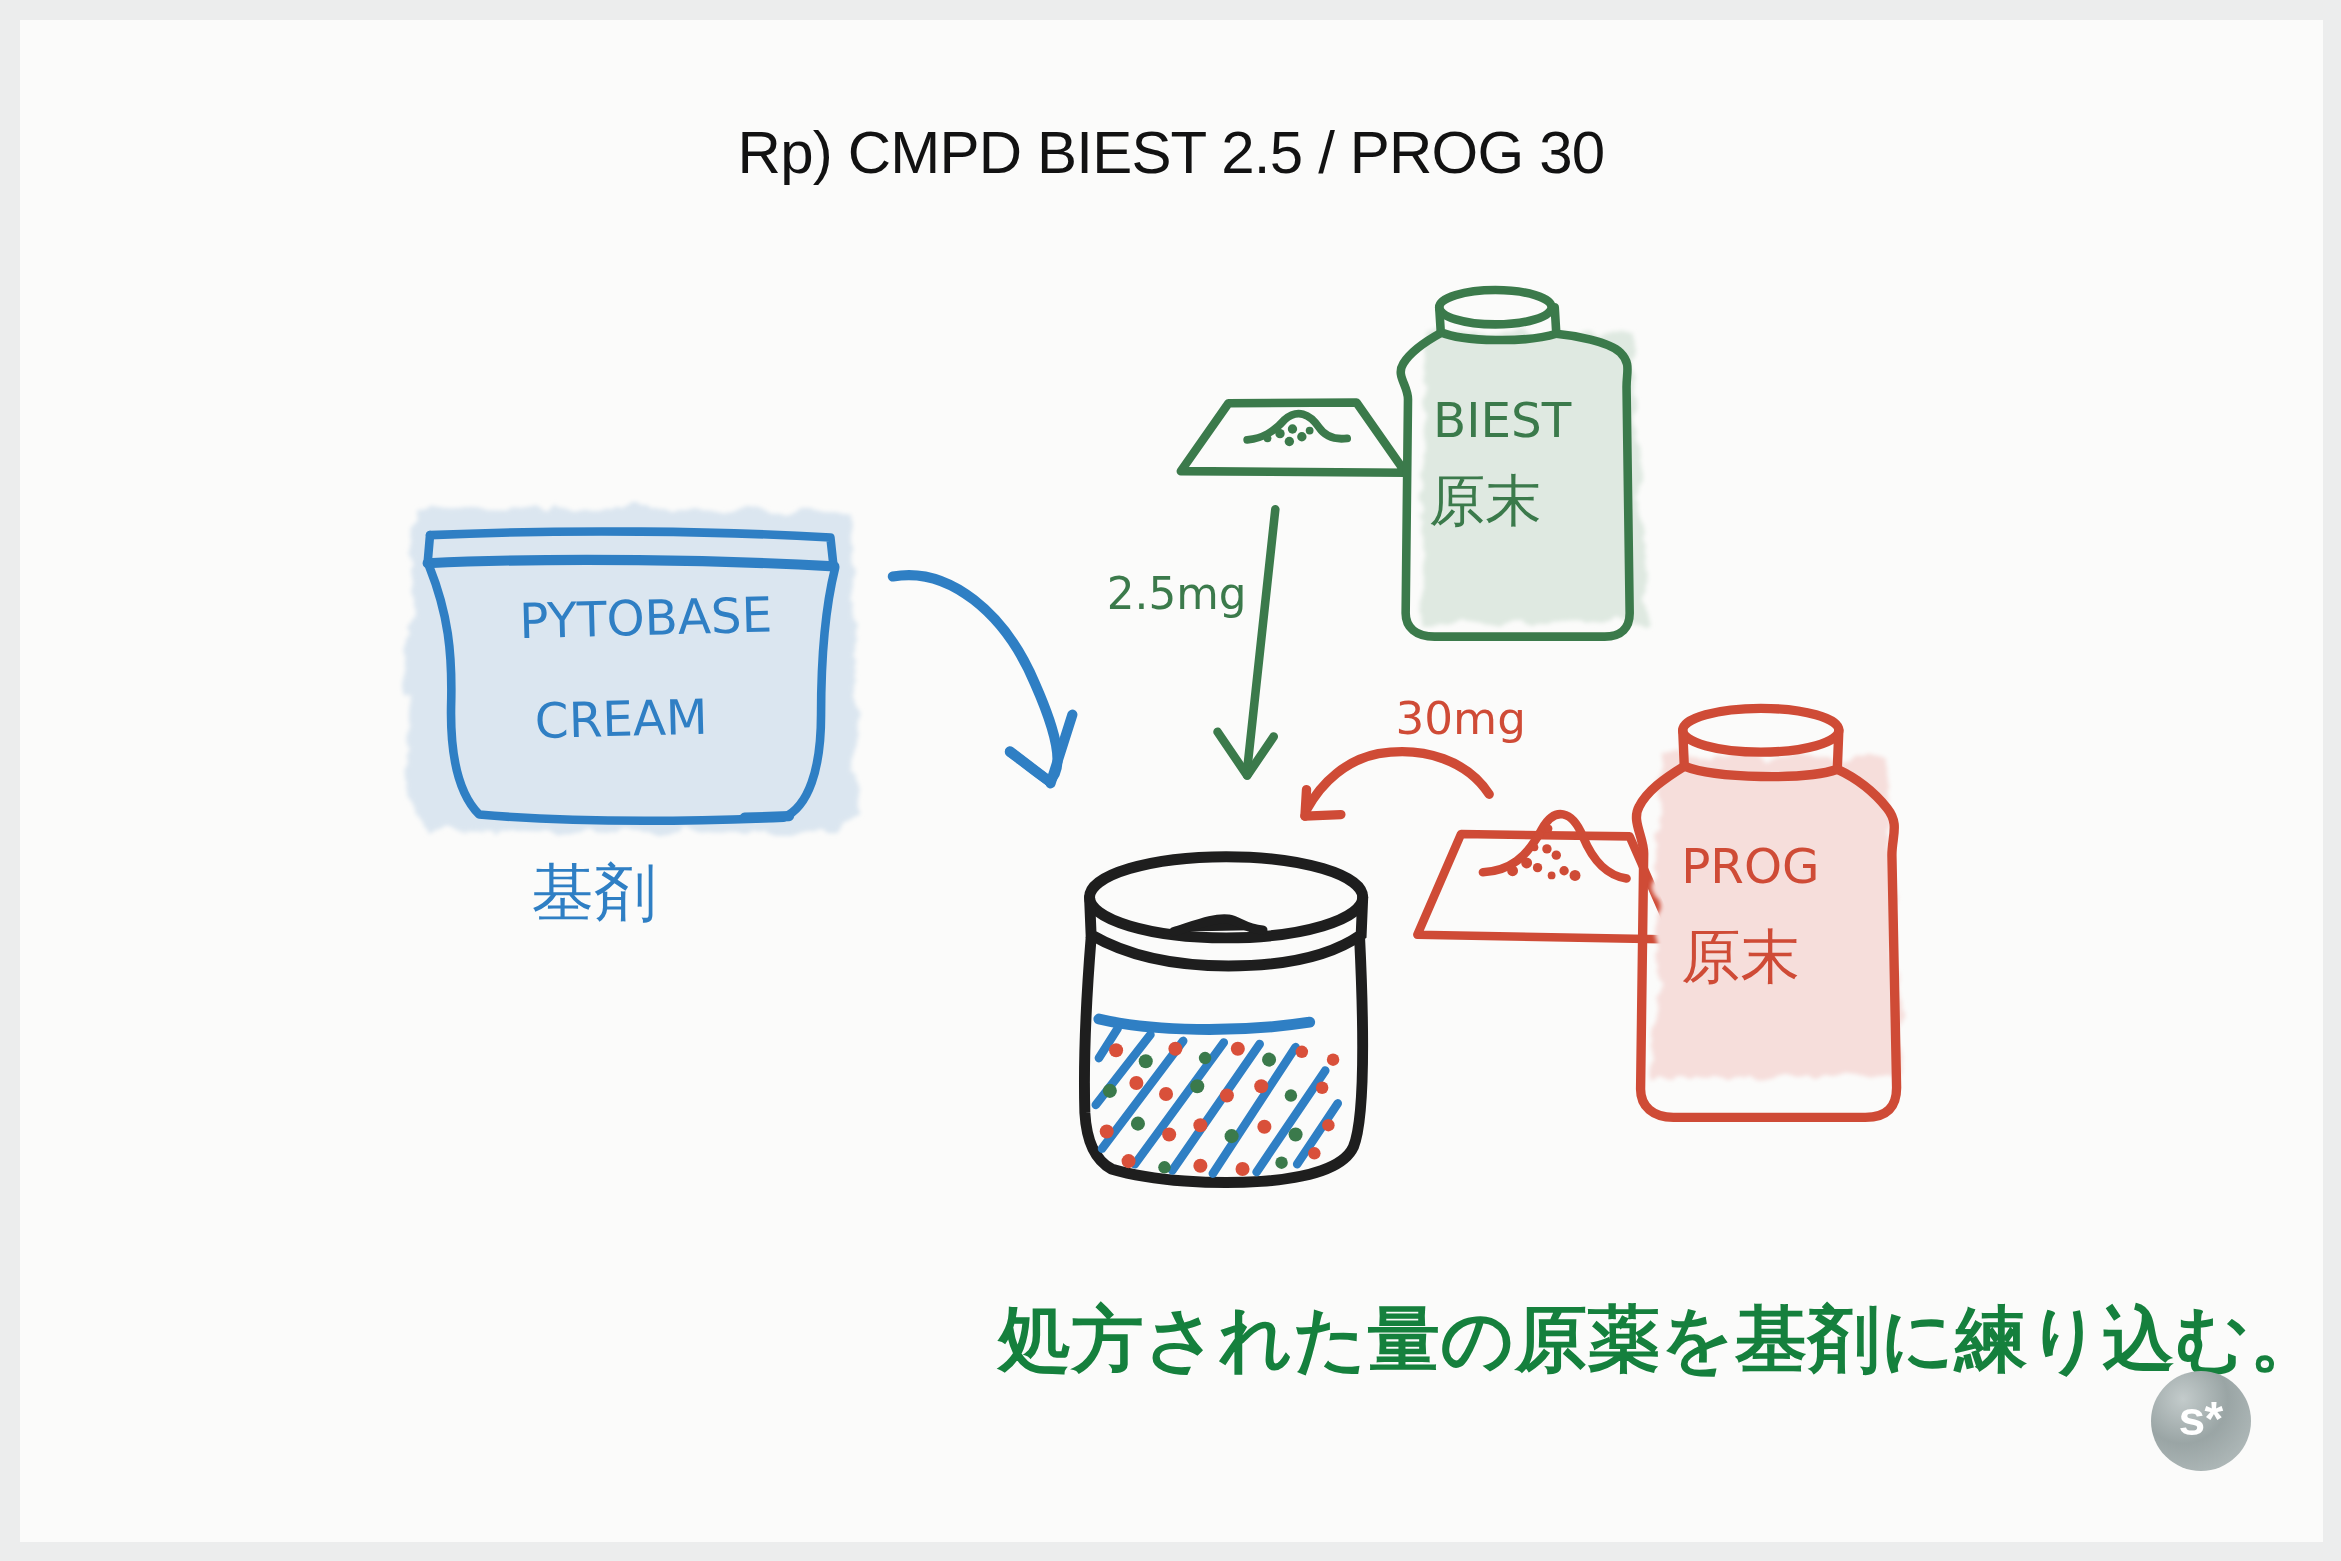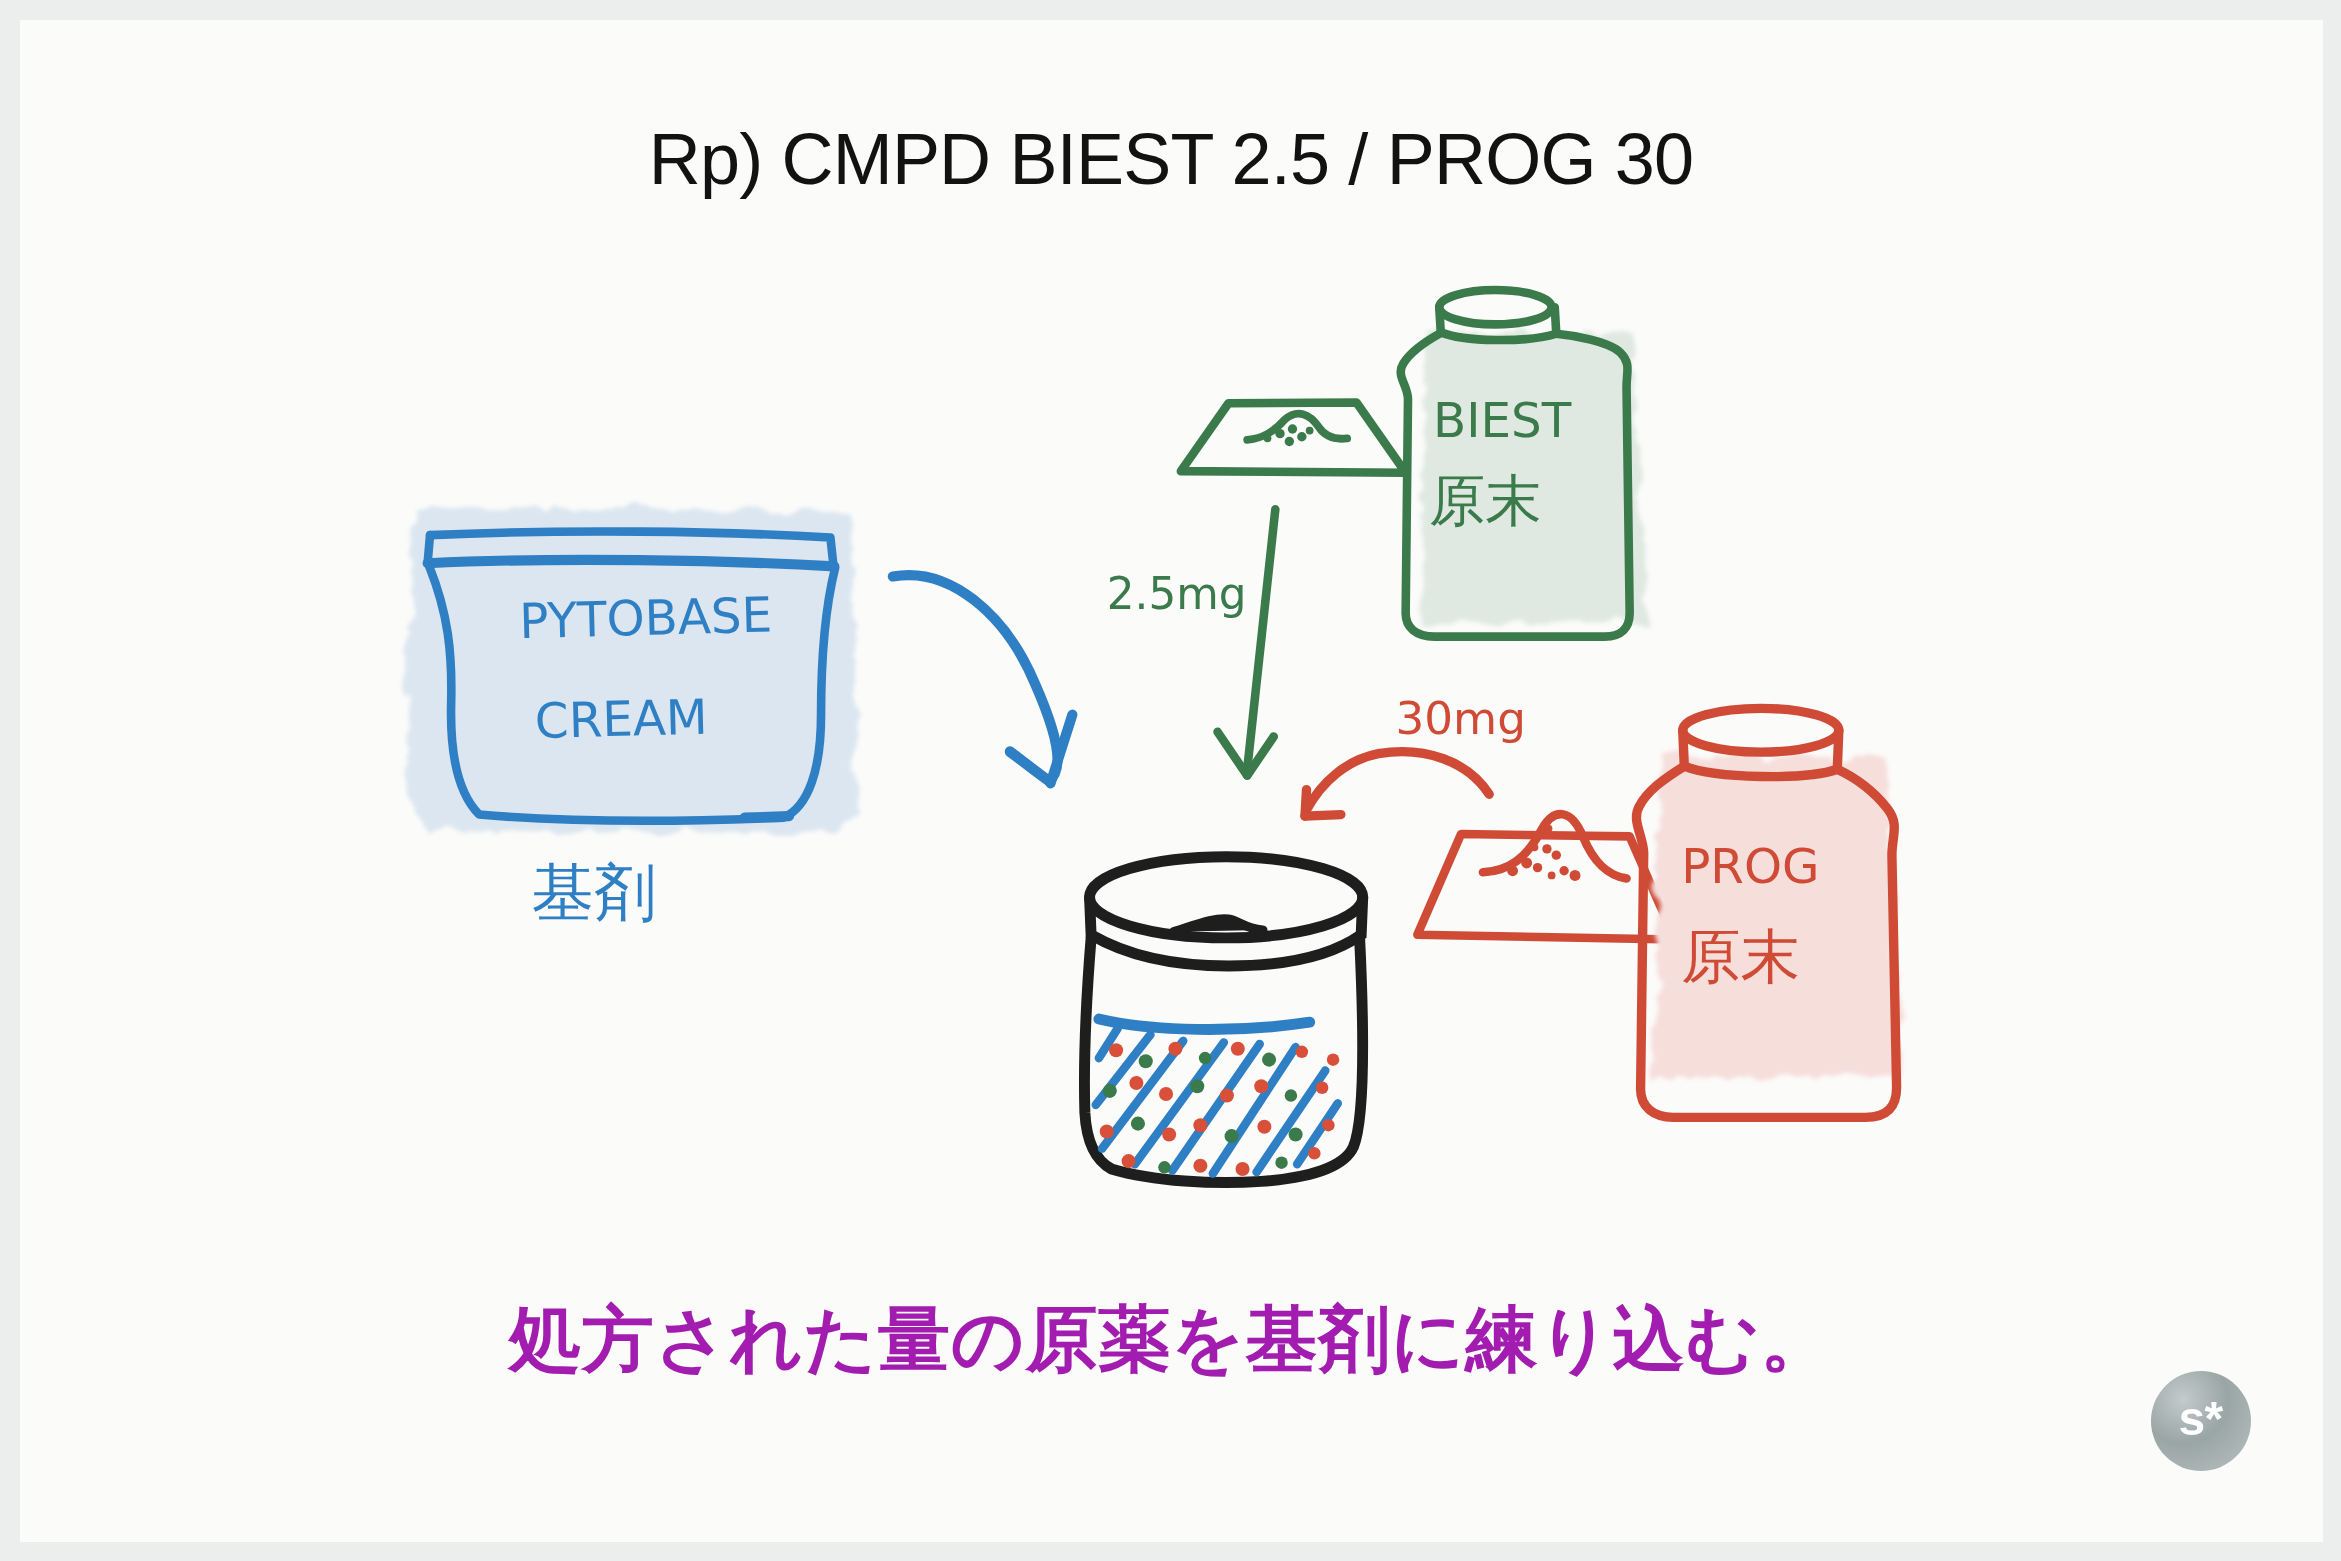--- a/index.html
+++ b/index.html
@@ -25,21 +25,21 @@
     overflow: hidden;
   }
 
   
   #title {
     position: absolute;
     left: 0;
     top: 100px;
     width: 2303px;
     text-align: center;
-    font-size: 72px;
+    font-size: 60px;
     line-height: 1.1;
     letter-spacing: -0.8px;
     color: #121212;
     font-weight: 400;
     white-space: nowrap;
   }
 
   
   #canvas {
     position: absolute;
@@ -59,24 +59,24 @@
     font-family: "DejaVu Sans", sans-serif;
     font-weight: 400;
   }
 
   
   #caption {
     position: absolute;
     left: 0;
     top: 1272px;
     width: 2303px;
-    text-align: center;
+    text-align: right;
     font-size: 72px;
     font-weight: 700;
-    color: #a21caf;
+    color: #15803d;
     letter-spacing: 0.8px;
     white-space: nowrap;
   }
 
   
   #logo {
     position: absolute;
     left: 2131px;
     top: 1351px;
     width: 100px;

